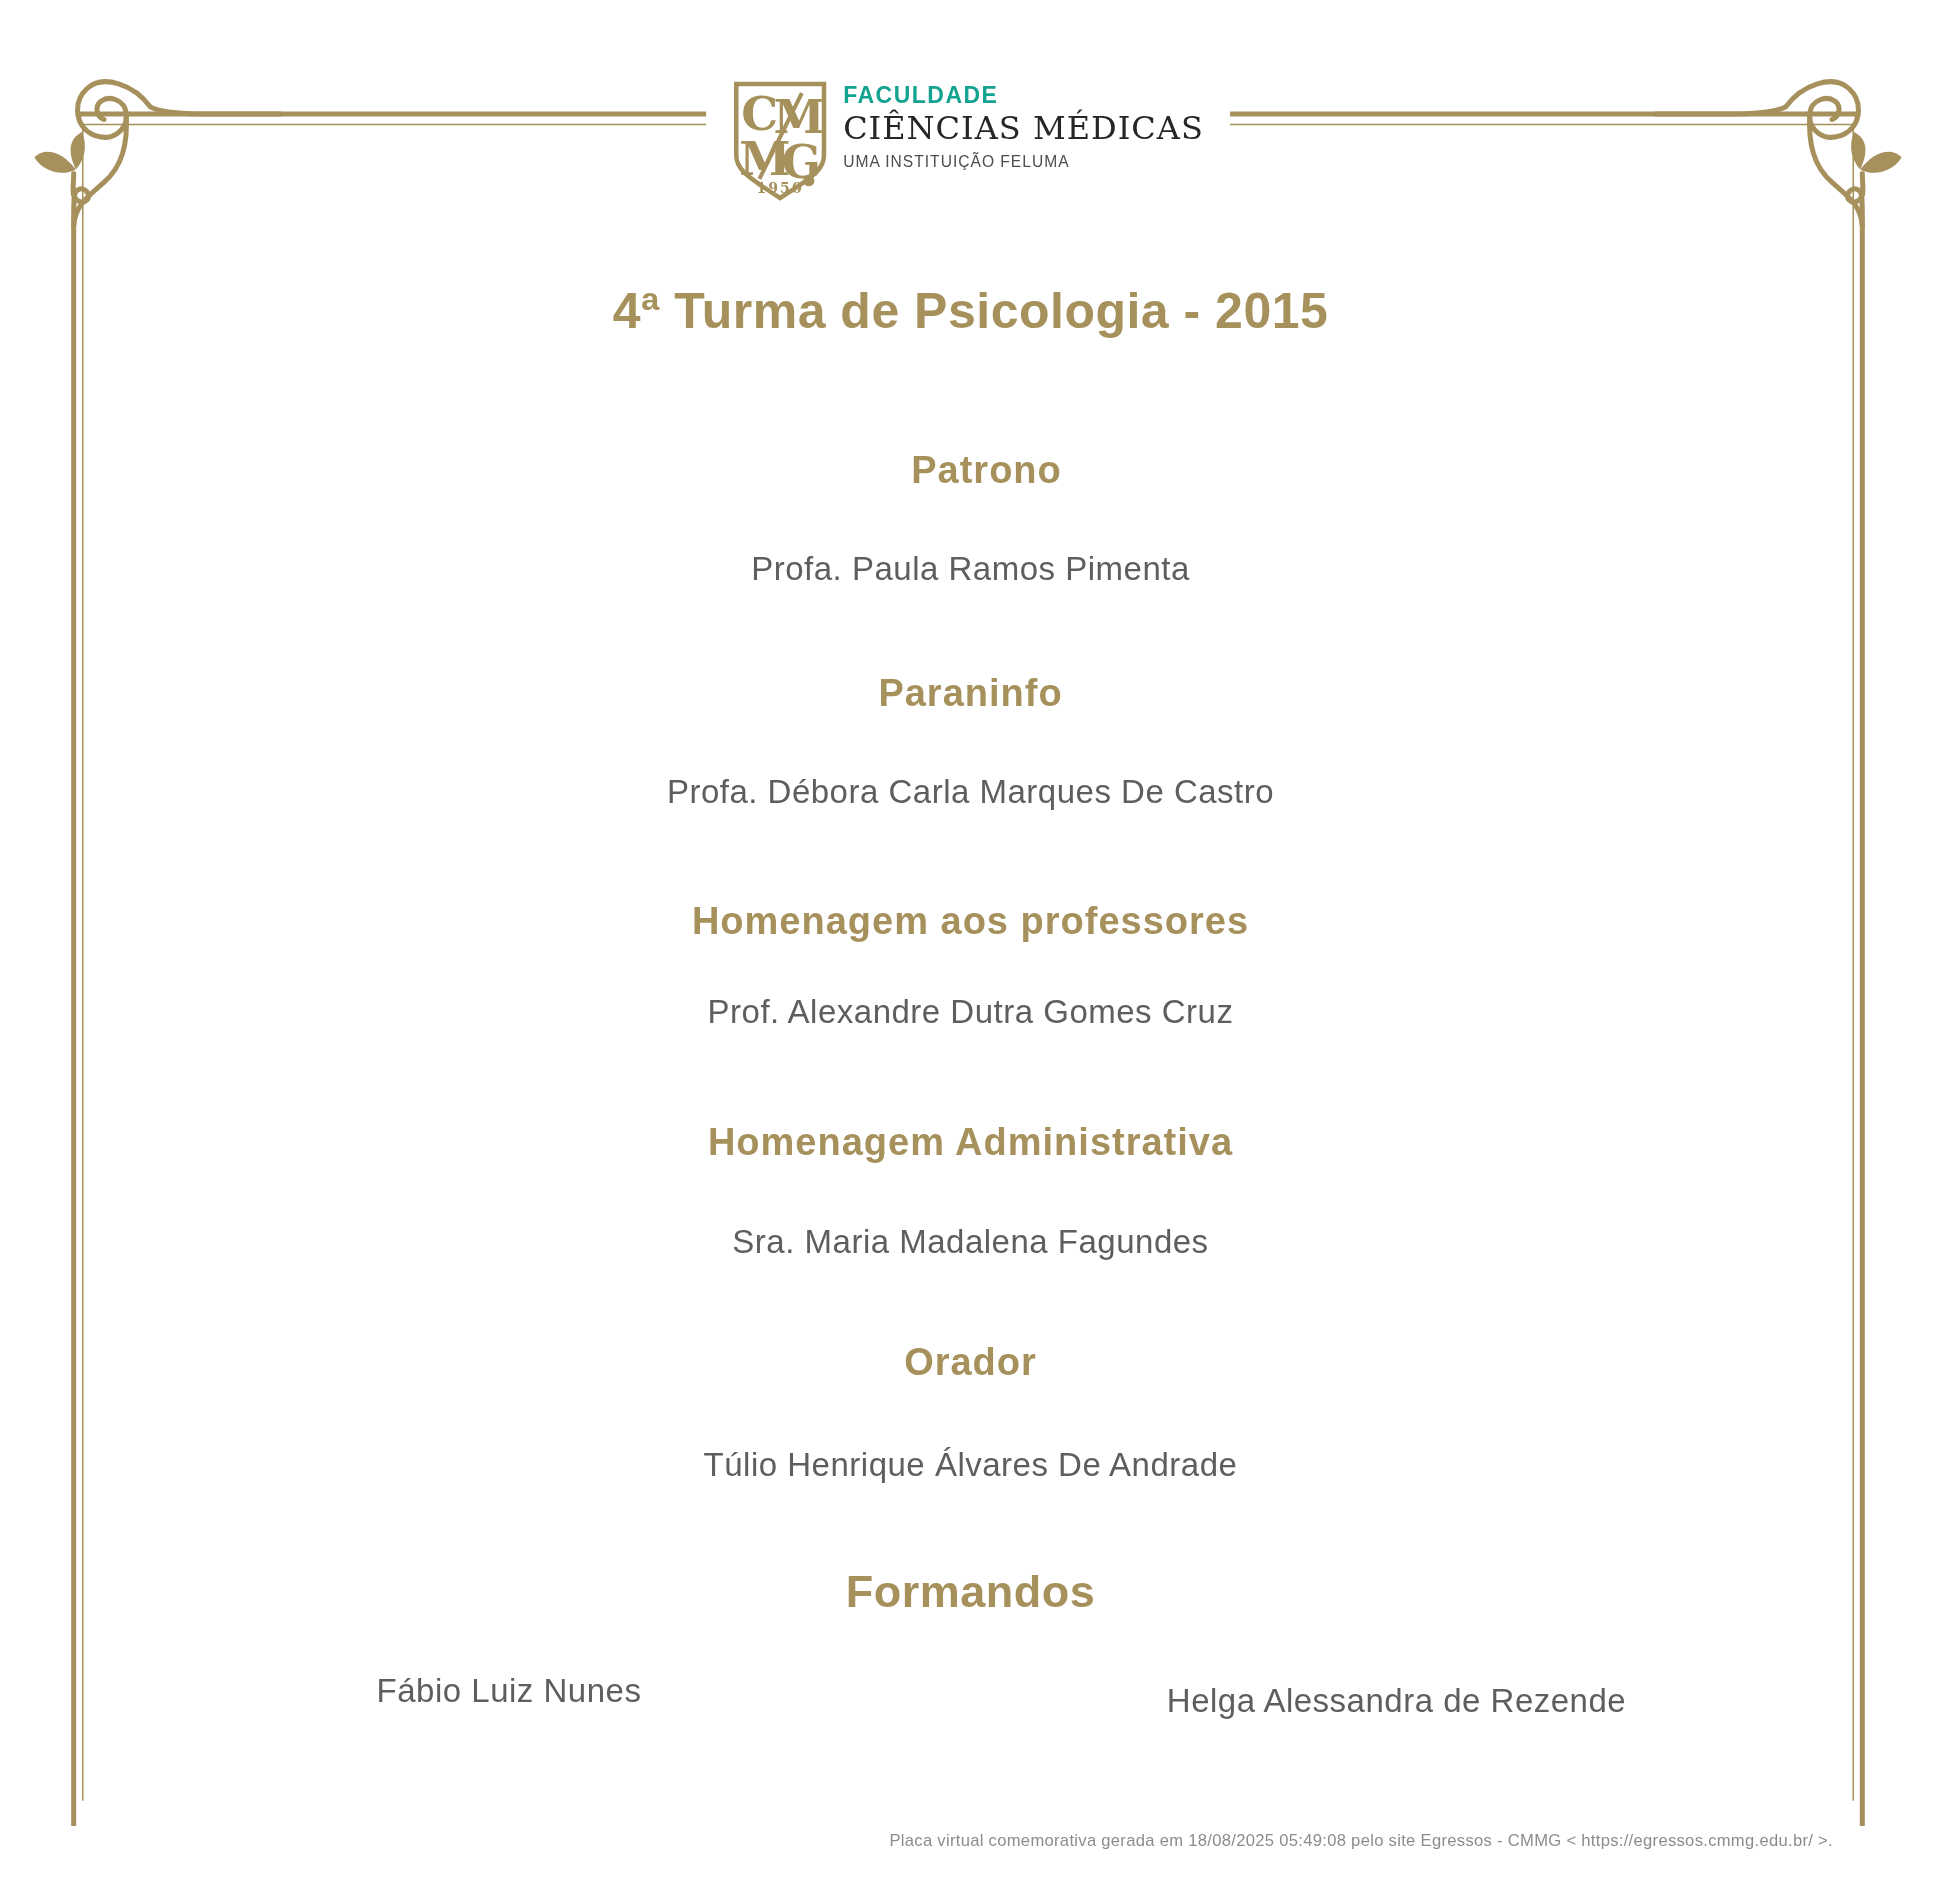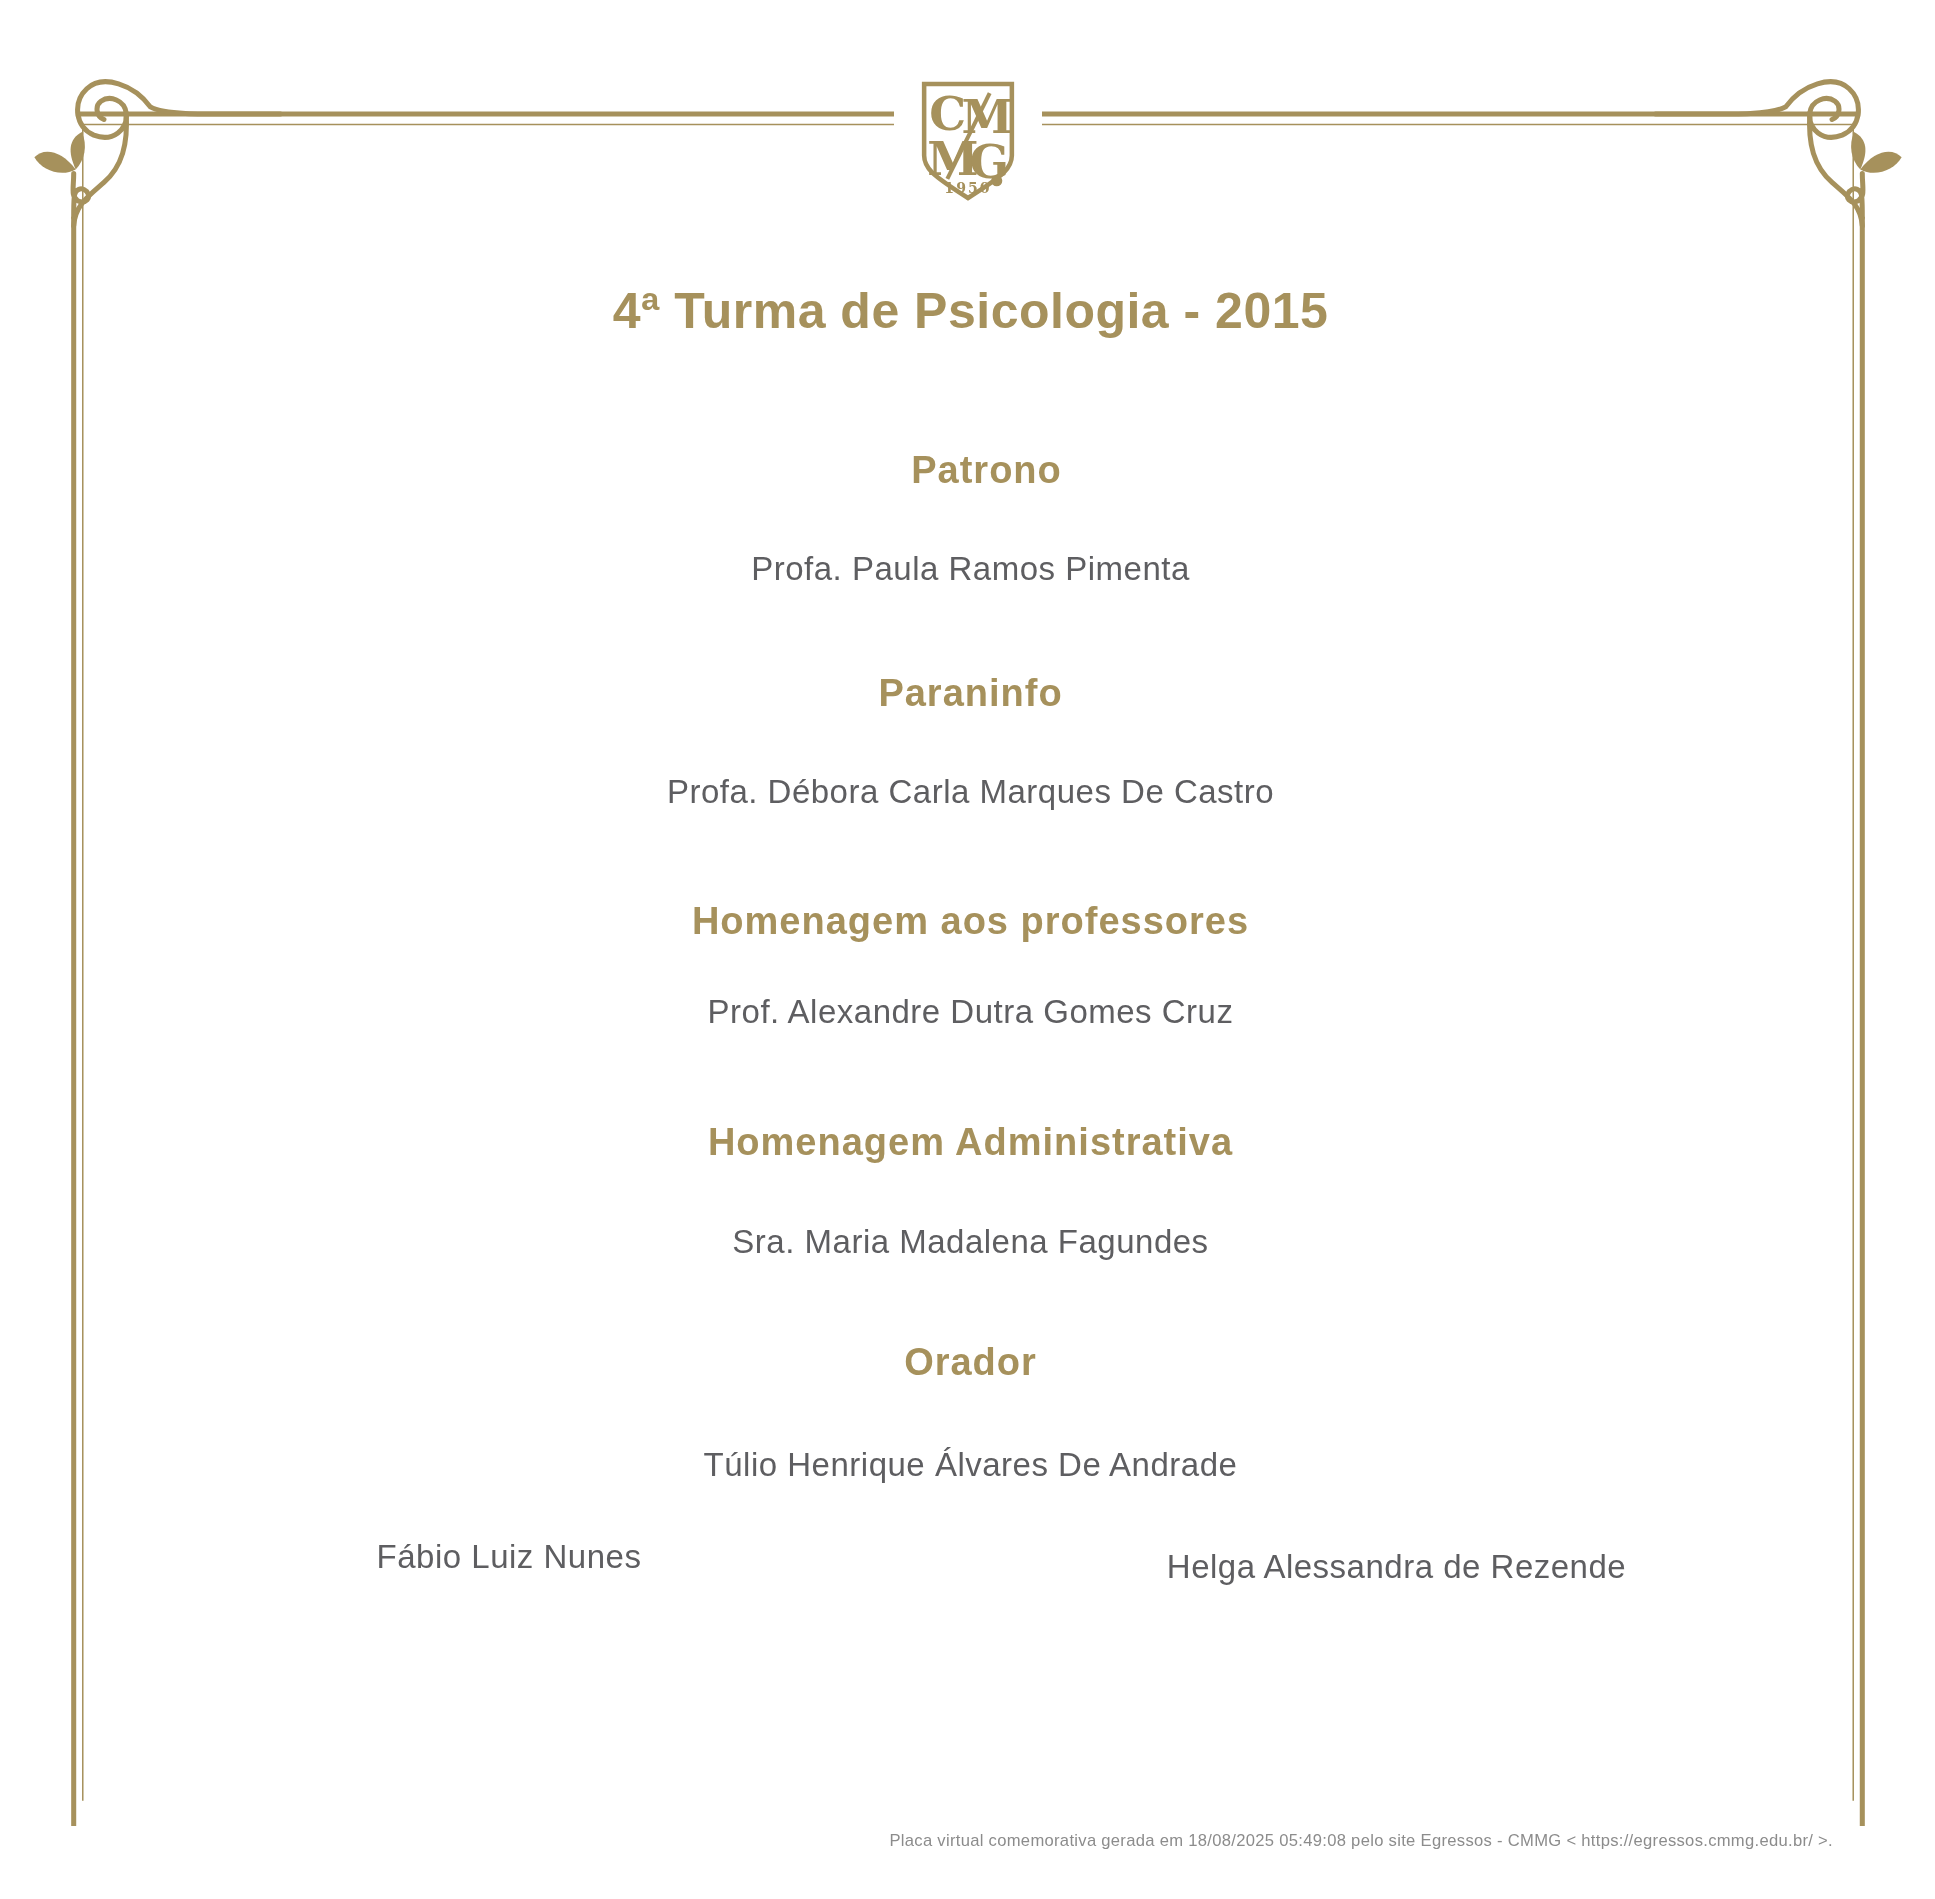--- a/index.html
+++ b/index.html
@@ -118,40 +118,46 @@
     <svg width="96" height="122" viewBox="0 0 190 242">
       <path d="M8 6 H182 V148 C182 172 168 186 95 232 C22 186 8 172 8 148 Z" fill="#ffffff" stroke="#A6915C" stroke-width="9"></path>
       <text class="shield-letter" x="18" y="98" font-size="92">C</text>
       <text class="shield-letter" x="82" y="104" font-size="92">M</text>
       <text class="shield-letter" x="14" y="186" font-size="92">M</text>
       <text class="shield-letter" x="98" y="192" font-size="92">G</text>
       <line x1="138" y1="24" x2="54" y2="194" stroke="#A6915C" stroke-width="8"></line>
       <circle cx="152" cy="198" r="11" fill="#A6915C"></circle>
       <text class="shield-year" x="95" y="222" font-size="28" text-anchor="middle">1950</text>
     </svg>
+    <div class="logo-text">
+      <div class="logo-line1">FACULDADE</div>
+      <div class="logo-line2">CIÊNCIAS MÉDICAS</div>
+      <div class="logo-line3">UMA INSTITUIÇÃO FELUMA</div>
+    </div>
   </header>
 
   <main>
     <h1 class="title">4ª Turma de Psicologia - 2015</h1>
 
     <h2 class="sec-heading m-patrono">Patrono</h2>
     <div class="sec-name m-name1">Profa. Paula Ramos Pimenta</div>
 
     <h2 class="sec-heading m-paraninfo">Paraninfo</h2>
     <div class="sec-name m-name2">Profa. Débora Carla Marques De Castro</div>
 
     <h2 class="sec-heading m-profs">Homenagem aos professores</h2>
     <div class="sec-name m-name3">Prof. Alexandre Dutra Gomes Cruz</div>
 
     <h2 class="sec-heading m-adm">Homenagem Administrativa</h2>
     <div class="sec-name m-name4">Sra. Maria Madalena Fagundes</div>
 
     <h2 class="sec-heading m-orador">Orador</h2>
     <div class="sec-name m-name5">Túlio Henrique Álvares De Andrade</div>
 
+    <h2 class="formandos-heading">Formandos</h2>
     <div class="formandos-grid">
       <div class="sec-name">Fábio Luiz Nunes</div>
       <div class="sec-name offset">Helga Alessandra de Rezende</div>
     </div>
   </main>
 
   <footer>Placa virtual comemorativa gerada em 18/08/2025 05:49:08 pelo site Egressos - CMMG &lt; https://egressos.cmmg.edu.br/ &gt;.</footer>
 </div>
 
 

